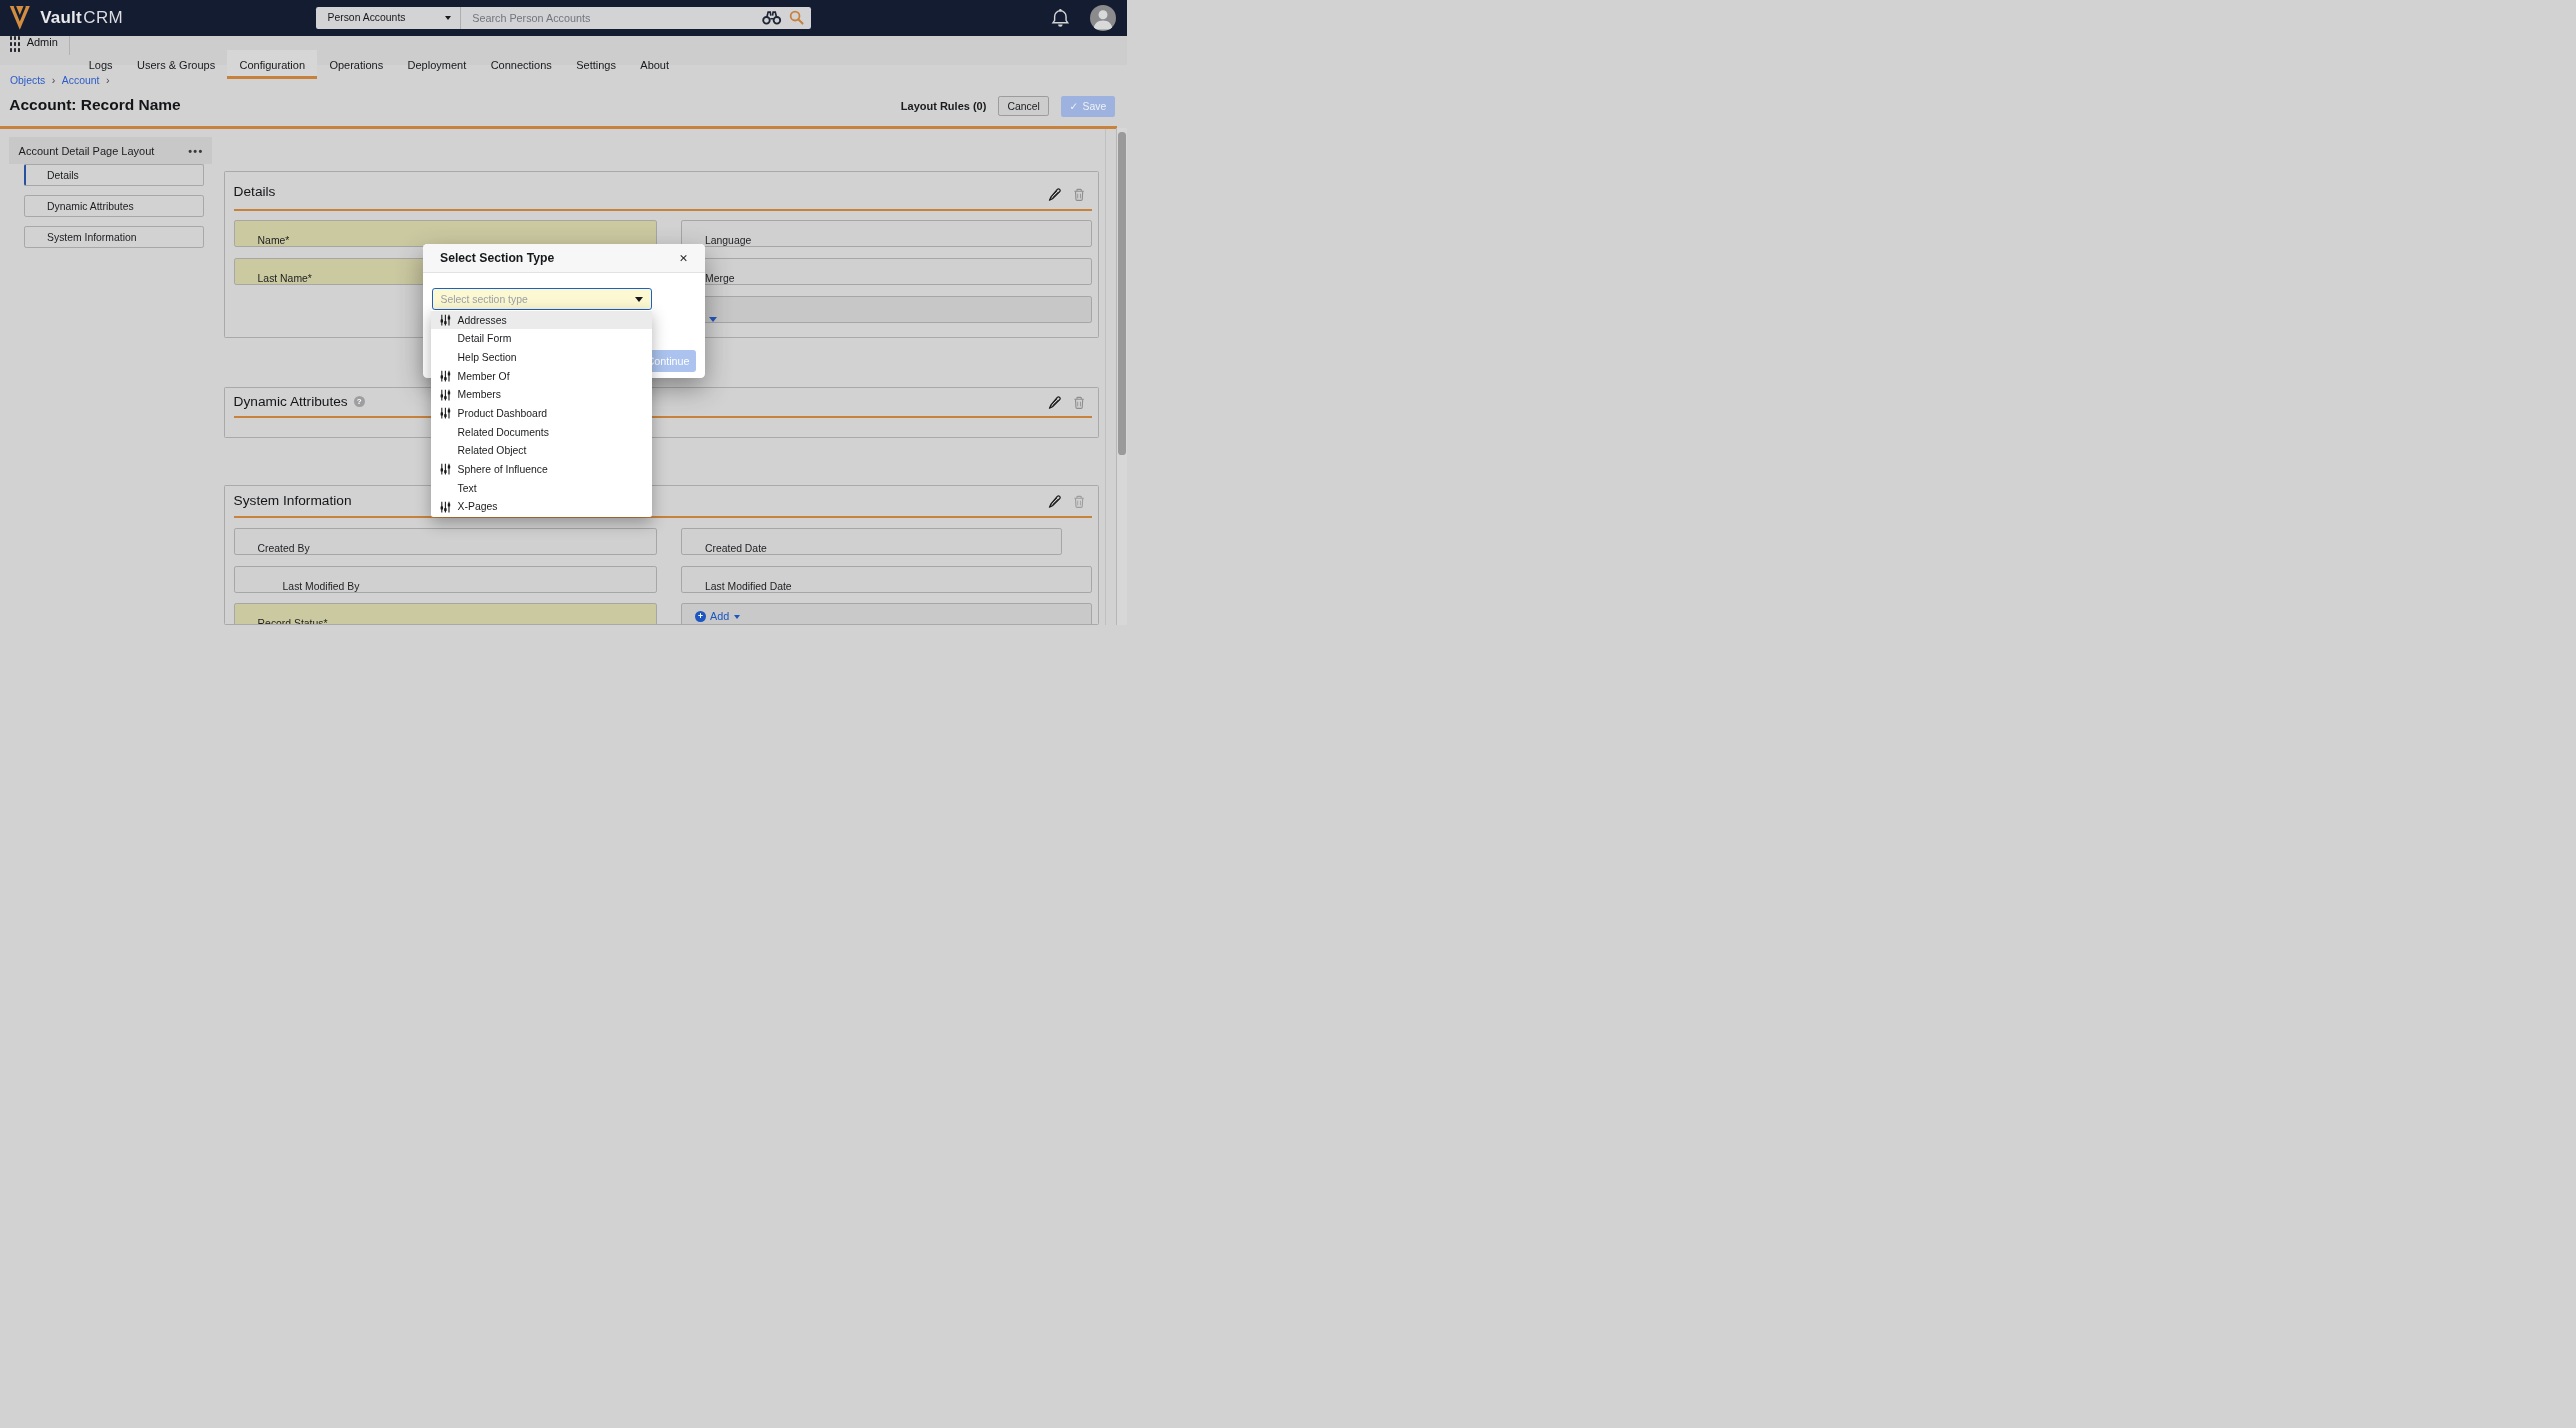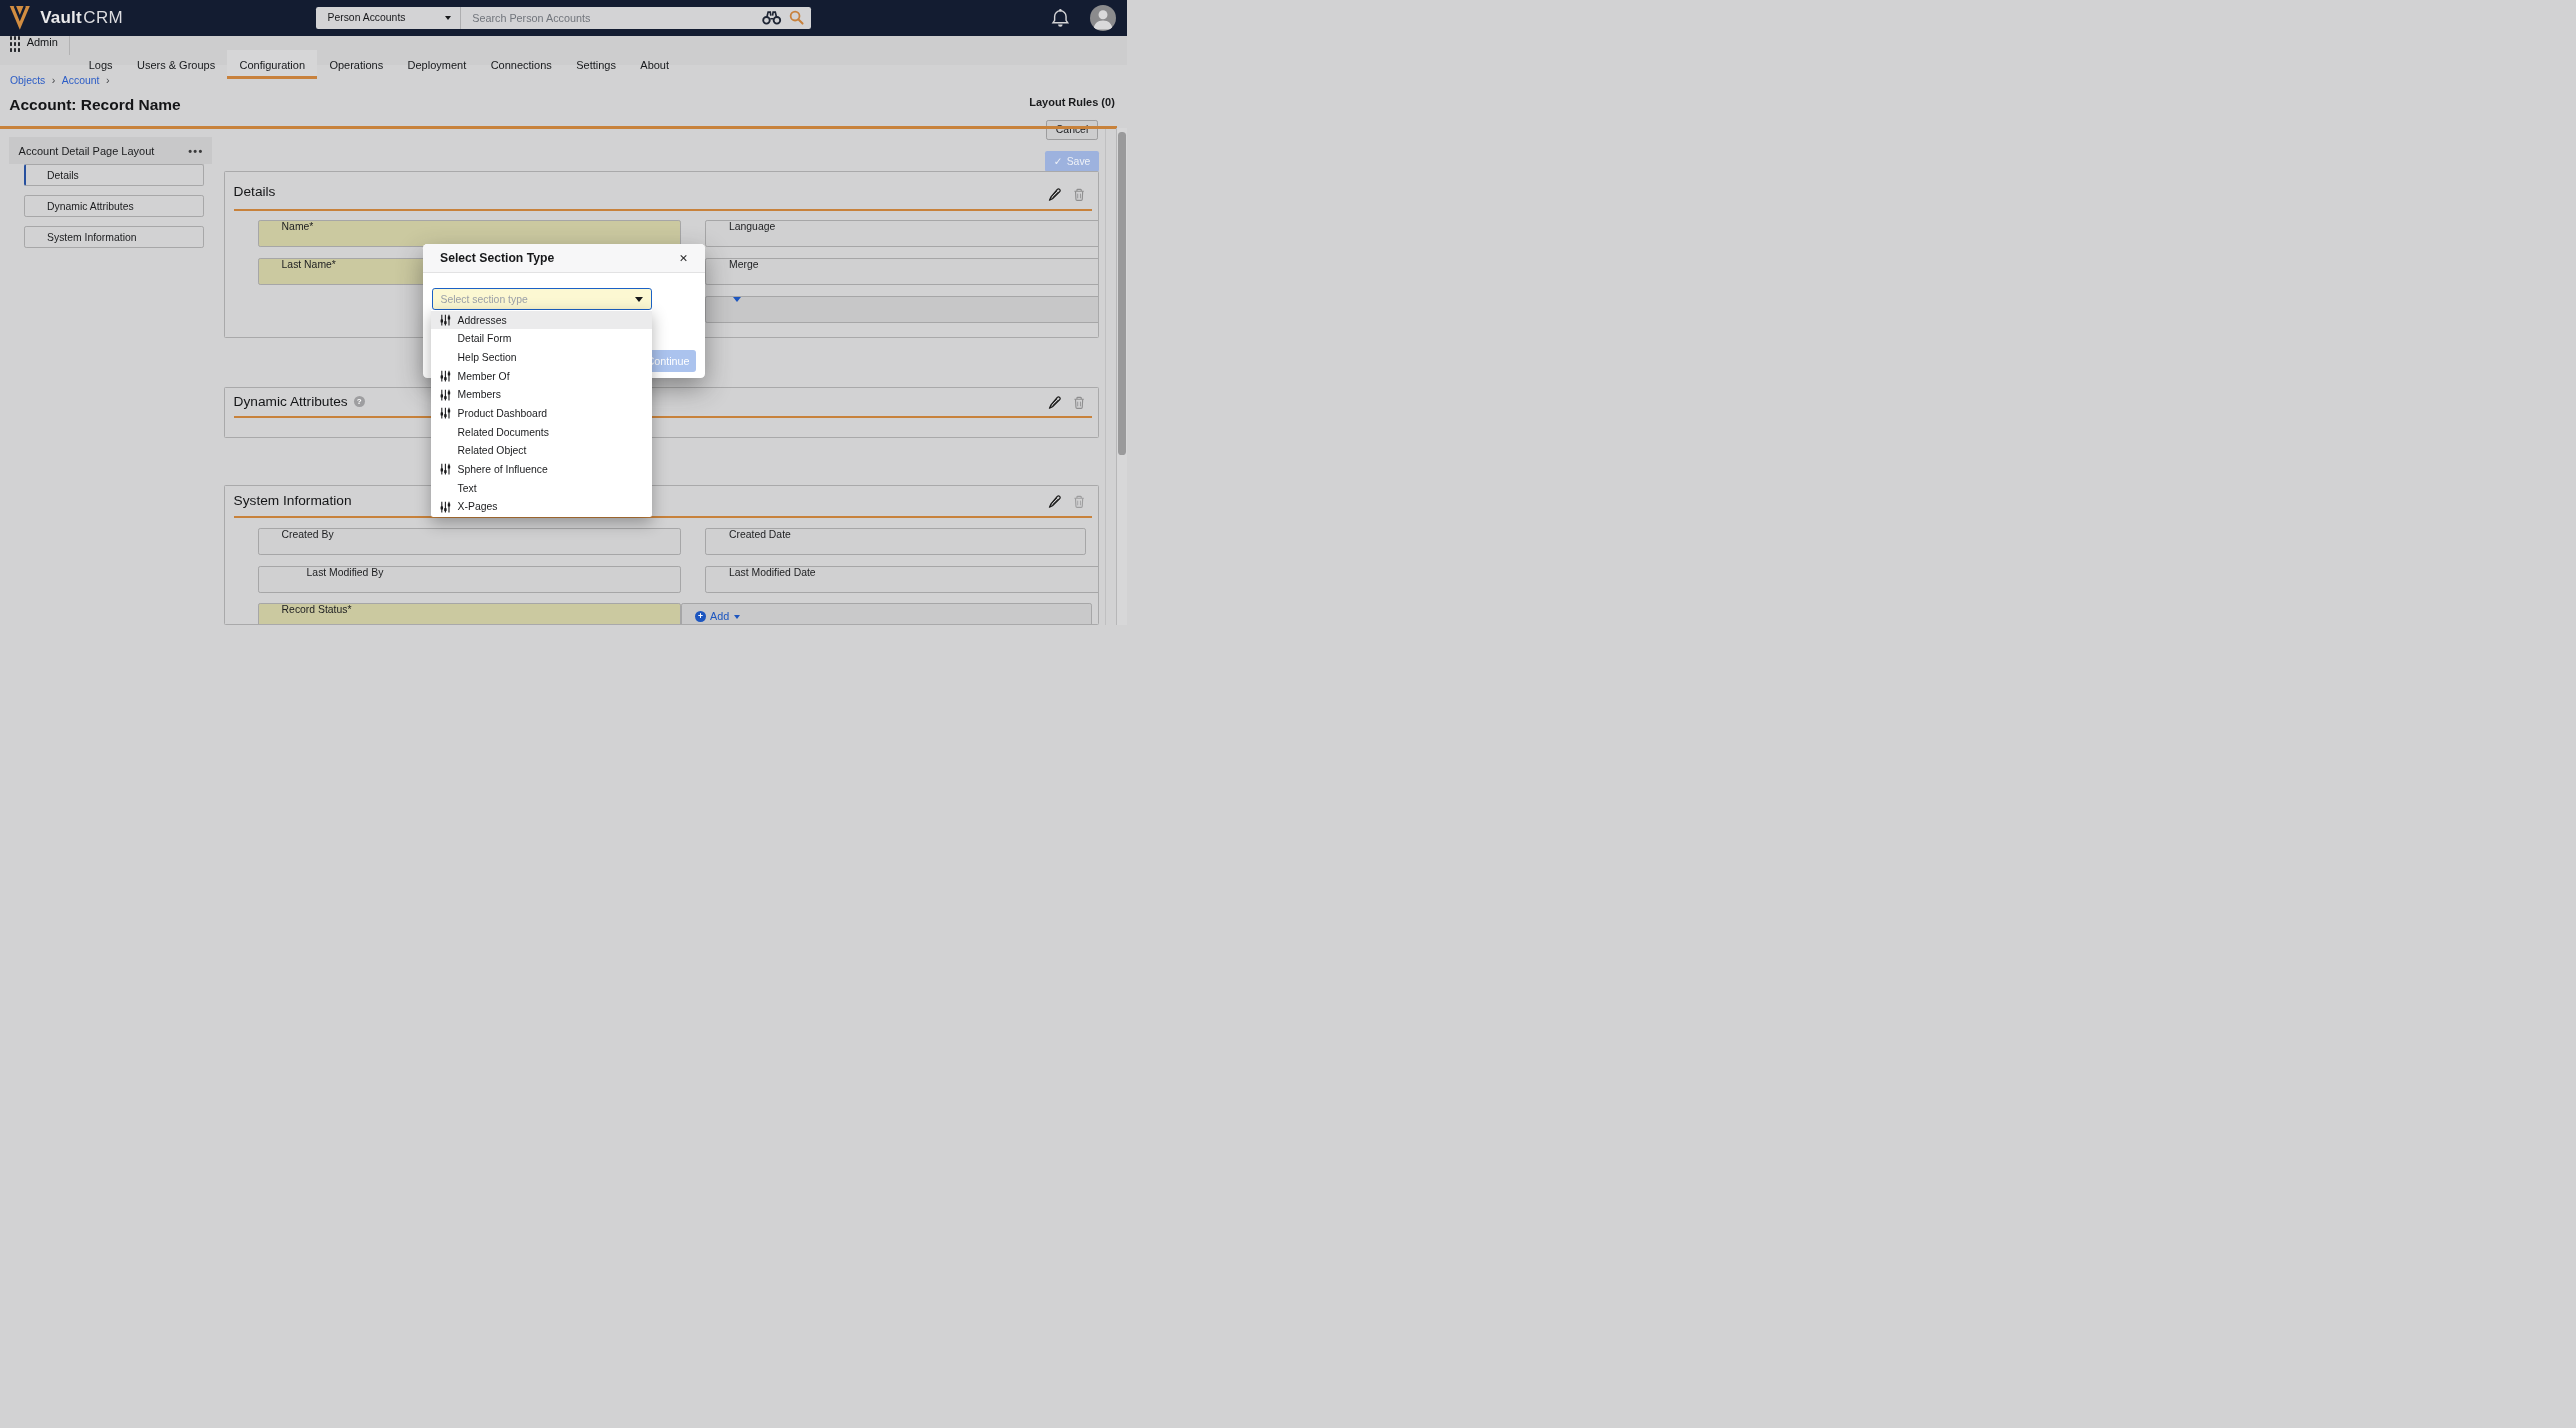--- a/index.html
+++ b/index.html
@@ -33,21 +33,21 @@
   .nav-divider{width:0.7px;height:18.7px;background:#b2b2b3;margin:0 7.2px 0 10.8px;}
   .tabs{display:flex;height:29px;margin-top:14px;}
   .tab{padding:0 12.2px;display:flex;align-items:center;font-size:11px;color:#17191c;cursor:pointer;}
   .tab.active{background:#d6d6d7;box-shadow:inset 0 -2.9px 0 #c8813c;}
 
   
   .breadcrumb{position:absolute;left:10px;top:74px;display:flex;align-items:center;gap:6.5px;font-size:10.4px;}
   .crumb{color:#2b5cc6;cursor:pointer;}
   .crumb-sep{color:#46484b;font-size:10.8px;}
   .page-title{position:absolute;left:9.3px;top:96px;font-size:15.5px;font-weight:700;color:#141517;}
-  .header-actions{position:absolute;right:12.2px;top:96px;display:flex;align-items:center;gap:11.5px;flex-direction:column;}
+  .header-actions{position:absolute;right:12.2px;top:96px;display:flex;align-items:center;gap:11.5px;}
   .layout-rules{font-size:11px;font-weight:700;color:#1a1b1d;}
   .btn-cancel{background:#cdcdce;border:0.7px solid #9c9c9d;border-radius:2.2px;font-size:10.4px;color:#1a1b1d;
               padding:3.6px 8.6px;cursor:pointer;}
   .btn-save{background:#9db2de;border:none;border-radius:2.2px;font-size:10.4px;color:#eef1f7;
             padding:4.3px 8.6px;display:flex;align-items:center;gap:4.3px;}
   .orange-rule{position:absolute;left:0;top:126px;width:1117px;height:2.9px;background:#c8823b;}
 
   
   .sidebar-header{position:absolute;left:9.3px;top:137px;width:203px;height:27px;background:#c8c8c9;
                   display:flex;align-items:center;}
@@ -64,21 +64,21 @@
          box-sizing:border-box;overflow:hidden;}
   .panel-title{position:absolute;left:8.6px;font-size:13.7px;font-weight:500;color:#141517;display:flex;
                align-items:center;gap:5.8px;}
   .panel-rule{position:absolute;left:8.6px;width:858px;height:2.2px;background:#c8823b;}
   .panel-pencil{position:absolute;right:36px;cursor:pointer;line-height:0;}
   .panel-trash{position:absolute;right:13px;cursor:pointer;line-height:0;}
   .help-badge{width:11.5px;height:11.5px;border-radius:50%;background:#9e9ea0;color:#fff;font-size:8px;
               font-weight:700;display:flex;align-items:center;justify-content:center;}
 
   .field{position:absolute;height:26.6px;border:0.7px solid #a6a6a7;border-radius:2.2px;display:flex;
-         align-items:flex-start;padding-left:23px;font-size:10.4px;color:#1d1e20;box-sizing:border-box;margin-left:24px;}
+         align-items:flex-end;padding-left:23px;font-size:10.4px;color:#1d1e20;box-sizing:border-box;}
   .field.yellow{background:#cbc9a0;}
   .field.gray{background:#d0d0d1;}
   .field.dark{background:#c7c7c8;padding-left:27px;}
   .field .blue-caret{width:0;height:0;border-left:4.3px solid transparent;border-right:4.3px solid transparent;
                      border-top:5px solid #1d56c0;}
   .add-box{position:absolute;height:26.6px;border:0.7px solid #a6a6a7;border-radius:2.2px;background:#c9c9ca;
            display:flex;align-items:center;padding-left:13px;gap:4.3px;box-sizing:border-box;cursor:pointer;}
   .plus-badge{width:10.8px;height:10.8px;border-radius:50%;background:#1d56c0;color:#fff;font-size:8.6px;
               font-weight:700;display:flex;align-items:center;justify-content:center;line-height:0;}
   .add-label{font-size:10.8px;color:#1d56c0;}

